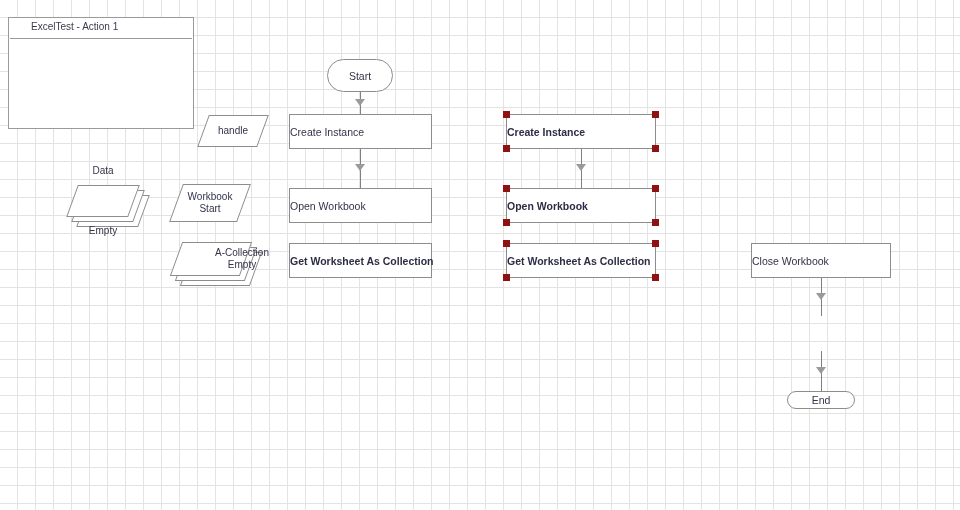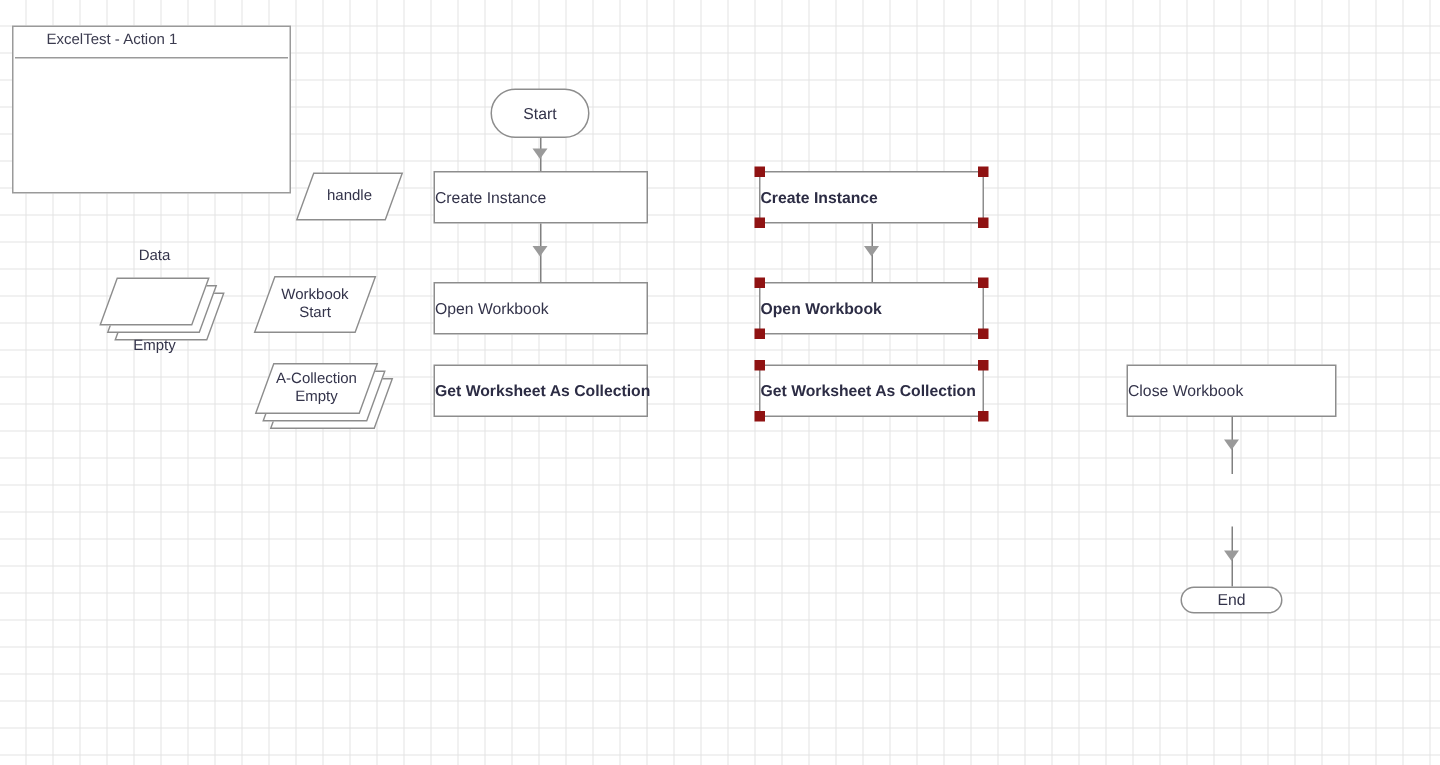--- a/index.html
+++ b/index.html
@@ -184,21 +184,21 @@
     <div class="label" style="width: 68px; height: 38px;">
       <span>Workbook</span>
       <span>Start</span>
     </div>
   </div>
 
   <div class="dataitem" id="di-acollection" style="left: 176px; top: 242px; width: 80px; height: 44px;">
     <div class="sheet s3" style="width: 70px; height: 34px;"></div>
     <div class="sheet s2" style="width: 70px; height: 34px;"></div>
     <div class="sheet s1" style="width: 70px; height: 34px;"></div>
-    <div class="label" style="width: 70px; height: 34px;">
+    <div class="label" style="width: 70px; height: 34px; margin-left: 31px;">
       <span>A-Collection</span>
       <span>Empty</span>
     </div>
   </div>
 
   <div class="terminator" id="st-start" style="left: 327px; top: 59px; width: 66px; height: 33px;">
     <span>Start</span>
   </div>
 
   <div class="connector" id="cn-l0" style="left: 350px; top: 92px; width: 20px; height: 22px;">

